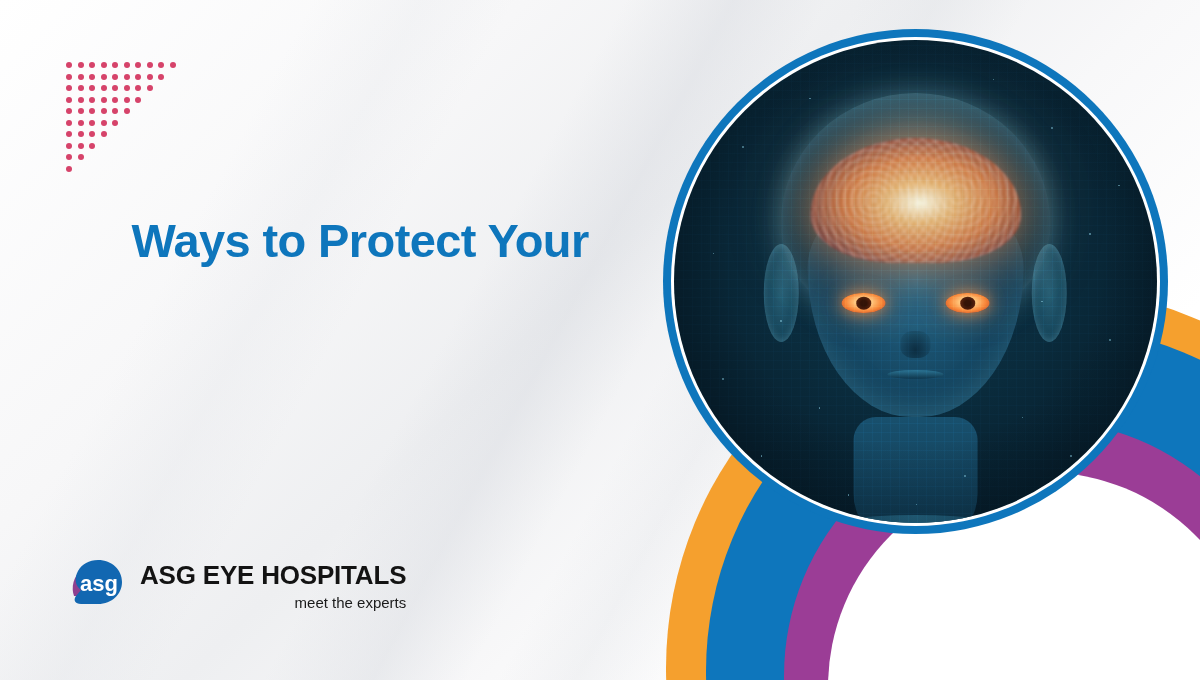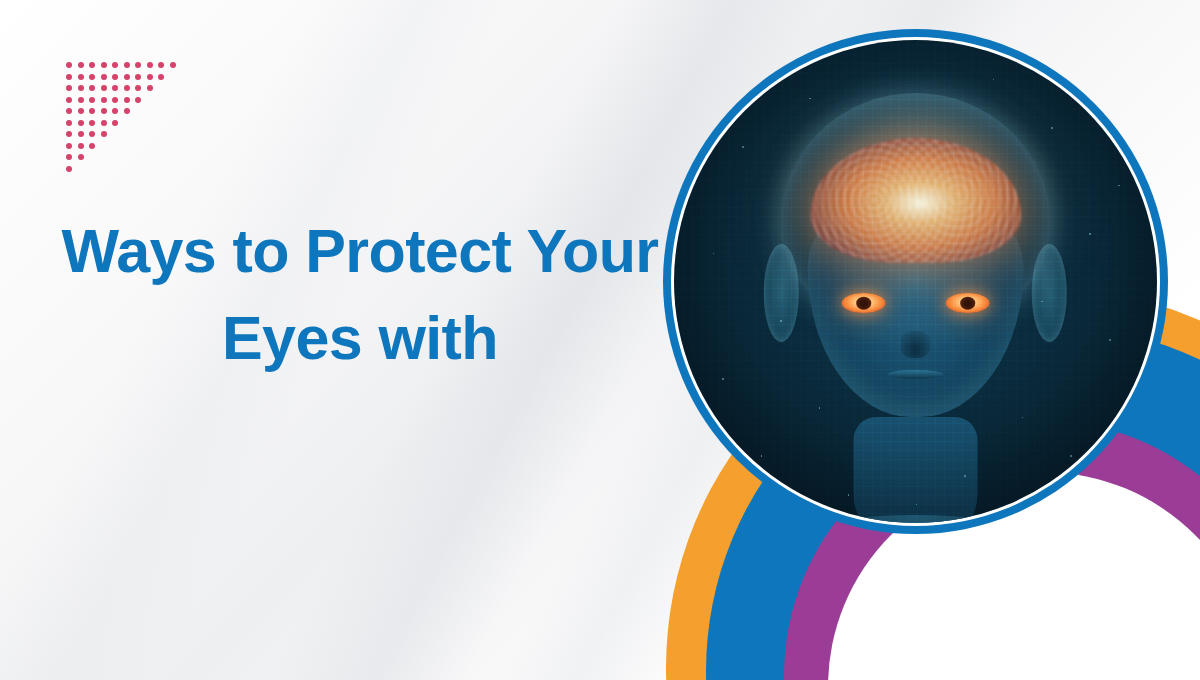--- a/index.html
+++ b/index.html
@@ -37,21 +37,21 @@
   }
 
   
   .headline {
     position:absolute;
     left:60px; top:208px;
     width:600px;
     text-align:center;
   }
   .headline .line {
-    font-size:61px;
+    font-size:47px;
     font-weight:bold;
     letter-spacing:-0.6px;
     line-height:1.42;
     white-space:nowrap;
   }
   .line-1, .line-2 { color:#0E76BC; }
   .line-3 { color:#A13A96; }
 
   
   .logo {
@@ -316,23 +316,36 @@
       <div class="dot" style="left: 0px; top: 80.5px;"></div>
       <div class="dot" style="left: 11.5px; top: 80.5px;"></div>
       <div class="dot" style="left: 23px; top: 80.5px;"></div>
       <div class="dot" style="left: 0px; top: 92px;"></div>
       <div class="dot" style="left: 11.5px; top: 92px;"></div>
       <div class="dot" style="left: 0px; top: 103.5px;"></div>
     </div>
 
   <div class="headline">
     <div class="line line-1">Ways to Protect Your</div>
-    <div class="line line-2">Eyes with</div>
   </div>
 
+  <div class="logo">
+    <div class="logo-mark">
+      <svg viewBox="0 0 64 62" width="64" height="62" aria-hidden="true">
+        <path d="M10 44 C8 38 9 28 16 22 L40 22 L44 44 Z" fill="#F0903A"></path>
+        <path d="M6 40 C3 32 5 20 14 14 L38 14 L41 40 Z" fill="#8E3F8F"></path>
+        <path d="M30 4 C44 4 54 14 54 26 C54 38 44 48 30 48 L13 48 C7 48 5 44 8 40 L13 34 C7 30 6 22 10 15 C14 8 21 4 30 4 Z" fill="#1267B1"></path>
+        <text x="31" y="35" font-family="Liberation Sans, sans-serif" font-size="22" font-weight="bold" fill="#ffffff" text-anchor="middle">asg</text>
+      </svg>
+    </div>
+    <div class="logo-text">
+      <div class="logo-title">ASG EYE HOSPITALS</div>
+      <div class="logo-tagline">meet the experts</div>
+    </div>
+  </div>
 
   <div class="arcs">
     <div class="arc arc-orange"></div>
     <div class="arc arc-blue"></div>
     <div class="arc arc-magenta"></div>
     <div class="arc arc-white"></div>
   </div>
 
   <div class="hero-circle">
     <div class="hero-circle-inner">

